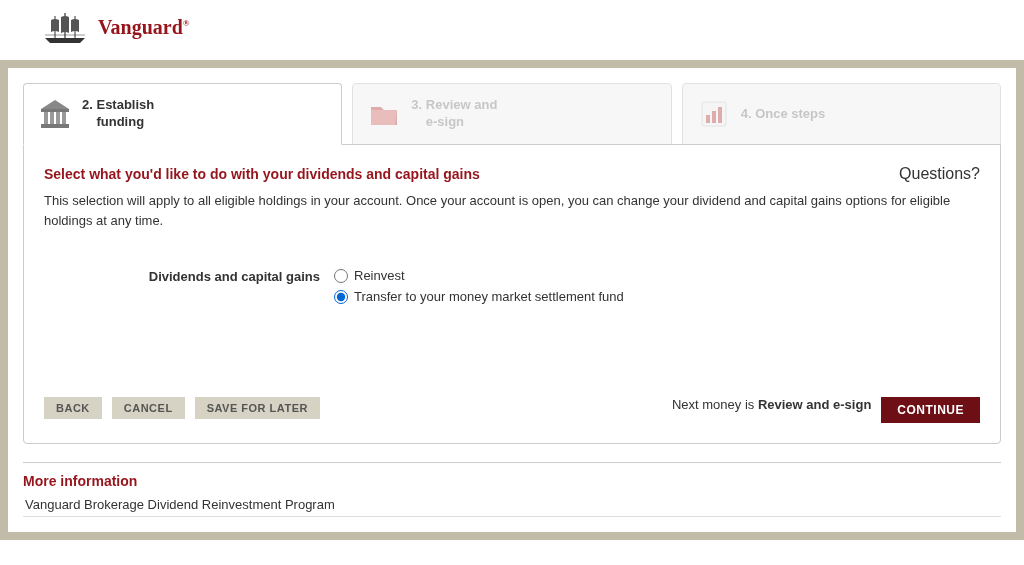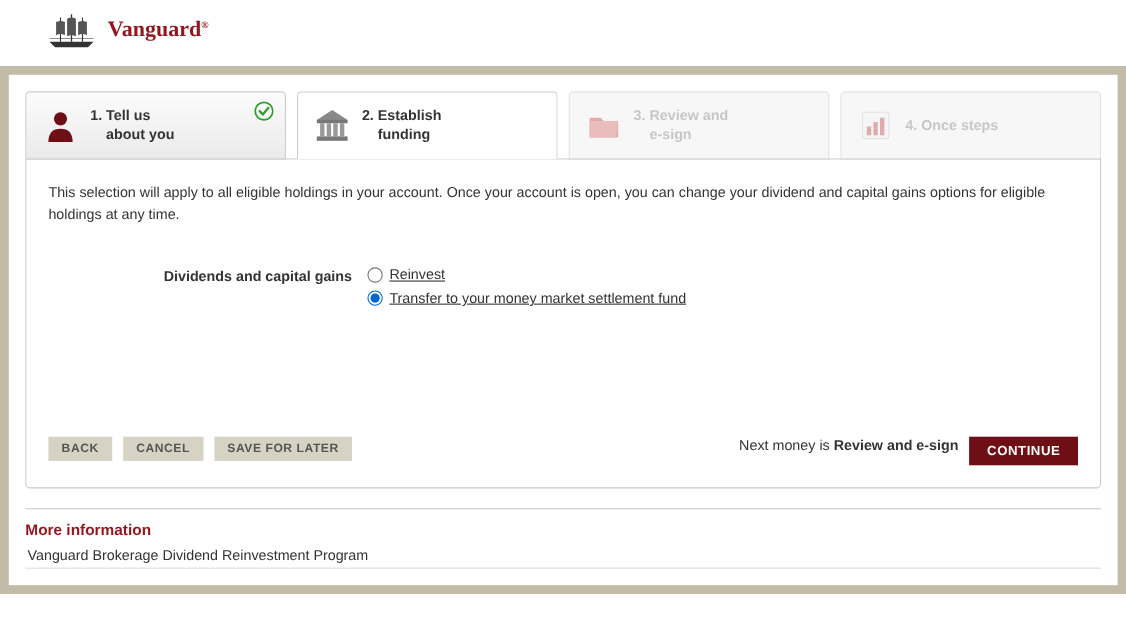--- a/index.html
+++ b/index.html
@@ -130,21 +130,20 @@
       text-align: right;
       padding-right: 14px;
       font-weight: bold;
       color: #333;
       padding-top: 1px;
     }
     .radio-col {
       display: flex;
       flex-direction: column;
       gap: 6px;
-      text-decoration: underline;
     }
     .radio-option {
       display: flex;
       align-items: center;
       gap: 6px;
       cursor: pointer;
     }
     .radio-option input[type=radio] {
       accent-color: #0066d6;
       width: 14px;
@@ -219,34 +218,20 @@
       <span>Vanguard</span><span class="brand-tm">®</span>
     </span>
   </div>
 </div>
 
 <div class="page-bg">
   <div class="main-panel">
 
     <div class="steps-row">
 
-      <div class="step-tab completed">
-        <svg class="step-icon" viewBox="0 0 34 34">
-          <circle cx="17" cy="11" r="6" fill="#6e0f16"></circle>
-          <path d="M6 32 Q6 20 17 20 Q28 20 28 32 Z" fill="#6e0f16"></path>
-        </svg>
-        <div class="step-label">
-          <span>1.</span> <span>Tell us</span><br>
-          &nbsp;&nbsp;&nbsp;&nbsp;<span>about you</span>
-        </div>
-        <svg class="check-icon" viewBox="0 0 18 18">
-          <circle cx="9" cy="9" r="8" fill="none" stroke="#2a9c2a" stroke-width="1.5"></circle>
-          <path d="M5 9 L8 12 L13 6" fill="none" stroke="#2a9c2a" stroke-width="2" stroke-linecap="round"></path>
-        </svg>
-      </div>
 
       <div class="step-tab active">
         <svg class="step-icon" viewBox="0 0 34 34">
           <path d="M3 12 L17 3 L31 12 Z" fill="#888"></path>
           <rect x="3" y="12" width="28" height="3" fill="#777"></rect>
           <rect x="6" y="15" width="4" height="12" fill="#999"></rect>
           <rect x="12" y="15" width="4" height="12" fill="#999"></rect>
           <rect x="18" y="15" width="4" height="12" fill="#999"></rect>
           <rect x="24" y="15" width="4" height="12" fill="#999"></rect>
           <rect x="3" y="27" width="28" height="4" fill="#777"></rect>
@@ -276,20 +261,24 @@
           <rect x="21" y="10" width="4" height="16" fill="#c36b6b"></rect>
         </svg>
         <div class="step-label">
           <span>4.</span> <span>Once steps</span>
         </div>
       </div>
 
     </div>
 
     <div class="form-card">
+      <div class="form-title-row">
+        <div class="form-title">Select what you'd like to do with your dividends and capital gains</div>
+        <div class="questions-link">Questions?</div>
+      </div>
       <div class="form-desc">This selection will apply to all eligible holdings in your account. Once your account is open, you can change your dividend and capital gains options for eligible holdings at any time.</div>
 
       <div class="field-row">
         <div class="field-label">Dividends and capital gains</div>
         <div class="radio-col">
           <label class="radio-option">
             <input type="radio" name="divcg" style="">
             <span>Reinvest</span>
           </label>
           <label class="radio-option">

